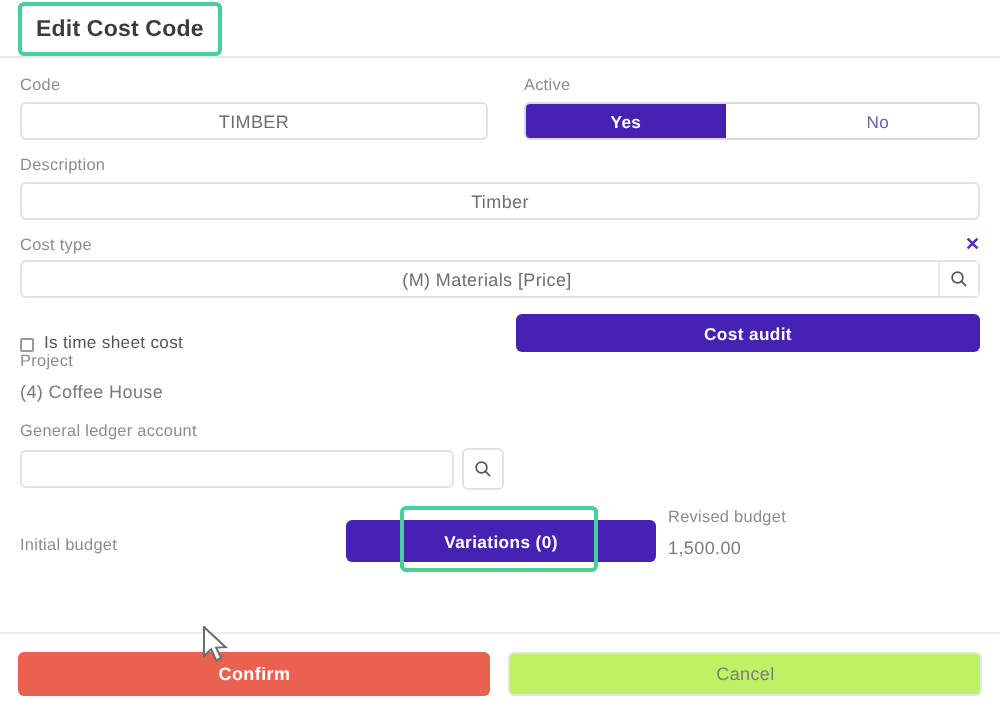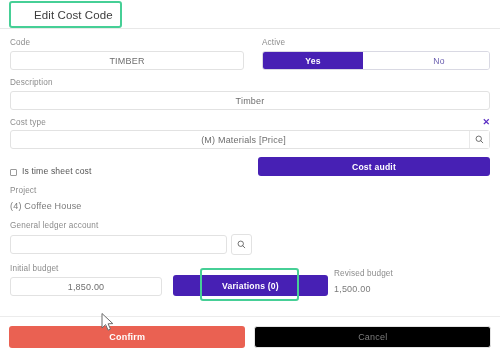--- a/index.html
+++ b/index.html
@@ -36,25 +36,24 @@
     flex: 0 0 auto;
   }
   .title-highlight {
     border: 2px solid #46cf96;
     border-radius: 3px;
     padding: 2px 7px 3px 7px;
     display: inline-block;
   }
   .modal-title {
     font-size: 11.5px;
-    font-weight: normal;
+    font-weight: bold;
     color: #3c3c3c;
     letter-spacing: 0.1px;
     white-space: nowrap;
-    margin-left: 16px;
   }
 
   
   .modal-body {
     flex: 1 1 auto;
     padding: 9px 10px 0 10px;
     box-sizing: border-box;
     position: relative;
   }
   .row {
@@ -240,21 +239,21 @@
     border-radius: 3px;
     font-size: 9px;
     font-weight: bold;
     letter-spacing: 0.2px;
     font-family: "Liberation Sans", sans-serif;
     cursor: pointer;
   }
   .btn-cancel {
     flex: 1 1 50%;
     height: 22px;
-    background: #000000;
+    background: #bef264;
     color: #7d7d7d;
     border: 1px solid #e4e4e4;
     border-radius: 3px;
     font-size: 9px;
     letter-spacing: 0.2px;
     font-family: "Liberation Sans", sans-serif;
     cursor: pointer;
   }
 
   
@@ -325,21 +324,21 @@
         <div class="check-row">
           <span class="checkbox"></span>
           <span class="check-label">Is time sheet cost</span>
         </div>
       </div>
       <div class="col-right">
         <button class="btn-purple" style="width:100%;">Cost audit</button>
       </div>
     </div>
 
-    <div style="margin-top:10px;">
+    <div style="">
       <div class="field-label">Project</div>
       <div class="static-value">(4) Coffee House</div>
     </div>
 
     <div style="margin-top:8px;">
       <div class="field-label">General ledger account</div>
       <div style="display:flex;align-items:center;">
         <div class="input" style="width:217px;">
           <span class="input-text" title=""></span>
         </div>
@@ -348,23 +347,20 @@
             <circle cx="5" cy="5" r="3.6" fill="none" stroke="#555" stroke-width="1.1"></circle>
             <line x1="7.6" y1="7.6" x2="10.4" y2="10.4" stroke="#555" stroke-width="1.1" stroke-linecap="round"></line>
           </svg>
         </span>
       </div>
     </div>
 
     <div class="budget-row" style="margin-top:9px;">
       <div class="budget-left">
         <div class="field-label">Initial budget</div>
-        <div class="input">
-          <span class="input-text" title="Initial budget">1,850.00</span>
-        </div>
       </div>
 
       <div class="variations-wrap">
         <button class="btn-purple variations-btn">Variations (0)</button>
         <div class="variations-highlight"></div>
       </div>
 
       <div class="budget-right">
         <div class="field-label">Revised budget</div>
         <div class="static-value">1,500.00</div>

